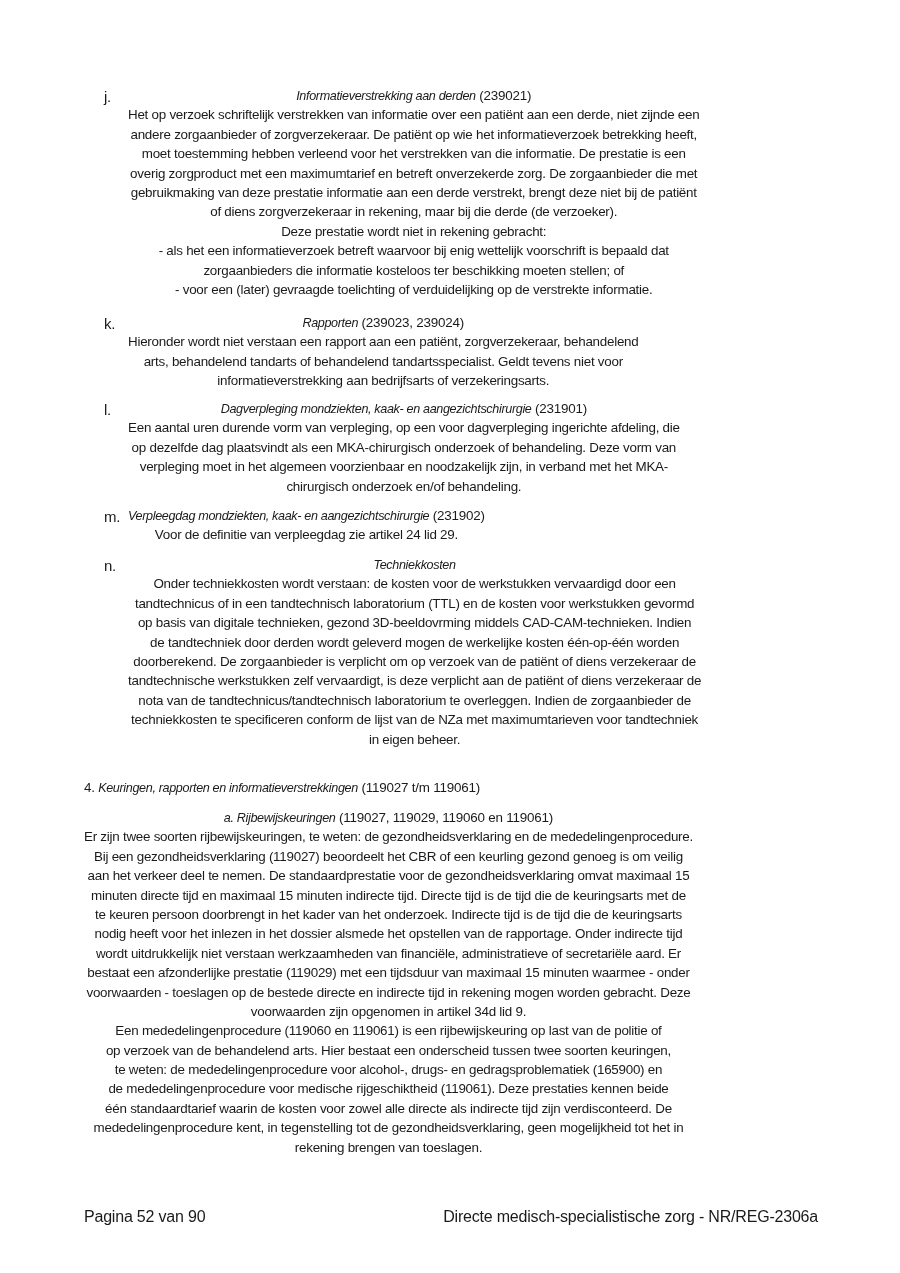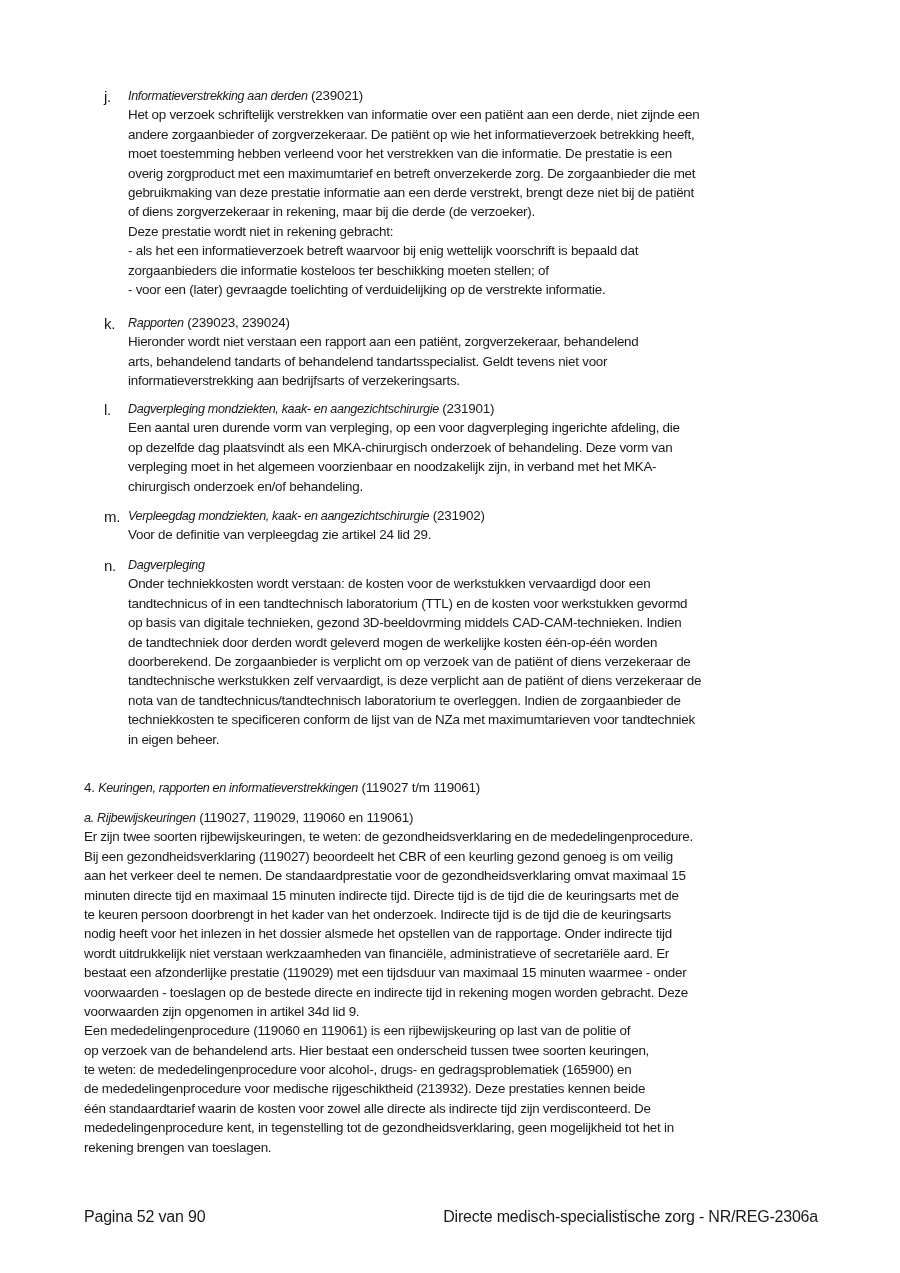--- a/index.html
+++ b/index.html
@@ -8,21 +8,21 @@
       font-family: "Liberation Sans Narrow", "Liberation Sans", sans-serif;
       color: #1a1a1a;
     }
     .page { position: absolute; left: 0; top: 0; width: 900px; height: 1273px; }
     .txt { font-size: 13.4px; line-height: 19.4px; letter-spacing: -0.25px; white-space: nowrap; }
     .item { position: absolute; left: 104px; }
     .item .marker { position: absolute; left: 0; top: 1px; font-size: 15px; }
     .item .body { position: absolute; left: 24px; top: 0; }
     .title { font-style: italic; font-size: 12.6px; letter-spacing: -0.35px; }
     .code { font-style: normal; font-size: 13.4px; letter-spacing: -0.2px; }
-    .line { display: block; height: 19.4px; }
+    .line { display: block; height: 19.4px; text-align: center; }
     .section { position: absolute; left: 84px; }
     .footer { position: absolute; top: 1208px; font-size: 16px; letter-spacing: -0.2px; }
   </style>
 </head>
 <body>
 
 <div class="page">
 
   <div class="item txt" style="top:86px;">
     <span class="marker">j.</span>
@@ -66,21 +66,21 @@
     <span class="marker">m.</span>
     <div class="body">
       <span class="line"><span class="title">Verpleegdag mondziekten, kaak- en aangezichtschirurgie</span><span class="code"> (231902)</span></span>
       <span class="line">Voor de definitie van verpleegdag zie artikel 24 lid 29.</span>
     </div>
   </div>
 
   <div class="item txt" style="top:555px;">
     <span class="marker">n.</span>
     <div class="body">
-      <span class="line"><span class="title">Dagverpleging</span><span class="code"></span></span>
+      <span class="line"><span class="title">Techniekkosten</span><span class="code"></span></span>
       <span class="line">Onder techniekkosten wordt verstaan: de kosten voor de werkstukken vervaardigd door een</span>
       <span class="line">tandtechnicus of in een tandtechnisch laboratorium (TTL) en de kosten voor werkstukken gevormd</span>
       <span class="line">op basis van digitale technieken, gezond 3D-beeldovrming middels CAD-CAM-technieken. Indien</span>
       <span class="line">de tandtechniek door derden wordt geleverd mogen de werkelijke kosten één-op-één worden</span>
       <span class="line">doorberekend. De zorgaanbieder is verplicht om op verzoek van de patiënt of diens verzekeraar de</span>
       <span class="line">tandtechnische werkstukken zelf vervaardigt, is deze verplicht aan de patiënt of diens verzekeraar de</span>
       <span class="line">nota van de tandtechnicus/tandtechnisch laboratorium te overleggen. Indien de zorgaanbieder de</span>
       <span class="line">techniekkosten te specificeren conform de lijst van de NZa met maximumtarieven voor tandtechniek</span>
       <span class="line">in eigen beheer.</span>
     </div>
@@ -98,21 +98,21 @@
     <span class="line">minuten directe tijd en maximaal 15 minuten indirecte tijd. Directe tijd is de tijd die de keuringsarts met de</span>
     <span class="line">te keuren persoon doorbrengt in het kader van het onderzoek. Indirecte tijd is de tijd die de keuringsarts</span>
     <span class="line">nodig heeft voor het inlezen in het dossier alsmede het opstellen van de rapportage. Onder indirecte tijd</span>
     <span class="line">wordt uitdrukkelijk niet verstaan werkzaamheden van financiële, administratieve of secretariële aard. Er</span>
     <span class="line">bestaat een afzonderlijke prestatie (119029) met een tijdsduur van maximaal 15 minuten waarmee - onder</span>
     <span class="line">voorwaarden - toeslagen op de bestede directe en indirecte tijd in rekening mogen worden gebracht. Deze</span>
     <span class="line">voorwaarden zijn opgenomen in artikel 34d lid 9.</span>
     <span class="line">Een mededelingenprocedure (119060 en 119061) is een rijbewijskeuring op last van de politie of</span>
     <span class="line">op verzoek van de behandelend arts. Hier bestaat een onderscheid tussen twee soorten keuringen,</span>
     <span class="line">te weten: de mededelingenprocedure voor alcohol-, drugs- en gedragsproblematiek (165900) en</span>
-    <span class="line">de mededelingenprocedure voor medische rijgeschiktheid (213932). Deze prestaties kennen beide</span>
+    <span class="line">de mededelingenprocedure voor medische rijgeschiktheid (119061). Deze prestaties kennen beide</span>
     <span class="line">één standaardtarief waarin de kosten voor zowel alle directe als indirecte tijd zijn verdisconteerd. De</span>
     <span class="line">mededelingenprocedure kent, in tegenstelling tot de gezondheidsverklaring, geen mogelijkheid tot het in</span>
     <span class="line">rekening brengen van toeslagen.</span>
   </div>
 
   <div class="footer" style="left:84px;">Pagina 52 van 90</div>
   <div class="footer" style="right:82px;">Directe medisch-specialistische zorg - NR/REG-2306a</div>
 
 </div>
 

